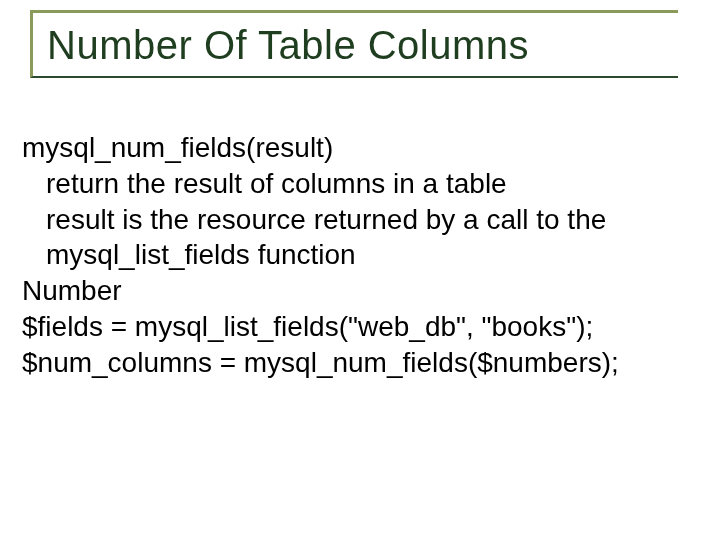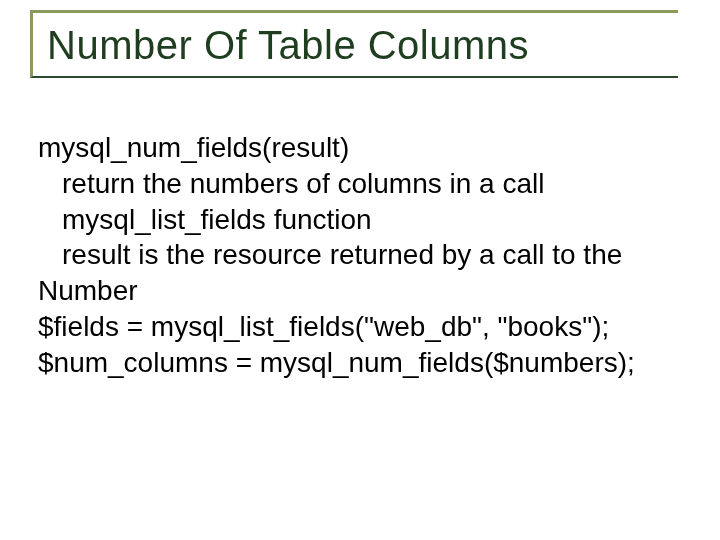--- a/index.html
+++ b/index.html
@@ -30,21 +30,21 @@
   }
   .title-box h1 {
     margin: 0;
     font-size: 40px;
     font-weight: 400;
     color: #1f3d1f;
     letter-spacing: 0.5px;
   }
   .body-box {
     position: absolute;
-    left: 38px;
+    left: 22px;
     top: 130px;
     width: 640px;
     color: #000;
     font-size: 28px;
     line-height: 1.28;
   }
   .body-box .line {
     display: block;
   }
   .body-box .indent {
@@ -55,21 +55,21 @@
 <body>
 
 <div class="slide">
 
   <div class="title-box">
     <h1>Number Of Table Columns</h1>
   </div>
 
   <div class="body-box">
     <span class="line">mysql_num_fields(result)</span>
-    <span class="line indent">return the numbers of columns in a call</span>
+    <span class="line indent">return the result of columns in a table</span>
+    <span class="line indent">result is the resource returned by a call to the</span>
     <span class="line indent">mysql_list_fields function</span>
-    <span class="line indent">result is the resource returned by a call to the</span>
     <span class="line">Number</span>
     <span class="line">$fields = mysql_list_fields("web_db", "books");</span>
     <span class="line">$num_columns = mysql_num_fields($numbers);</span>
   </div>
 
 </div>
 
 </body></html>

